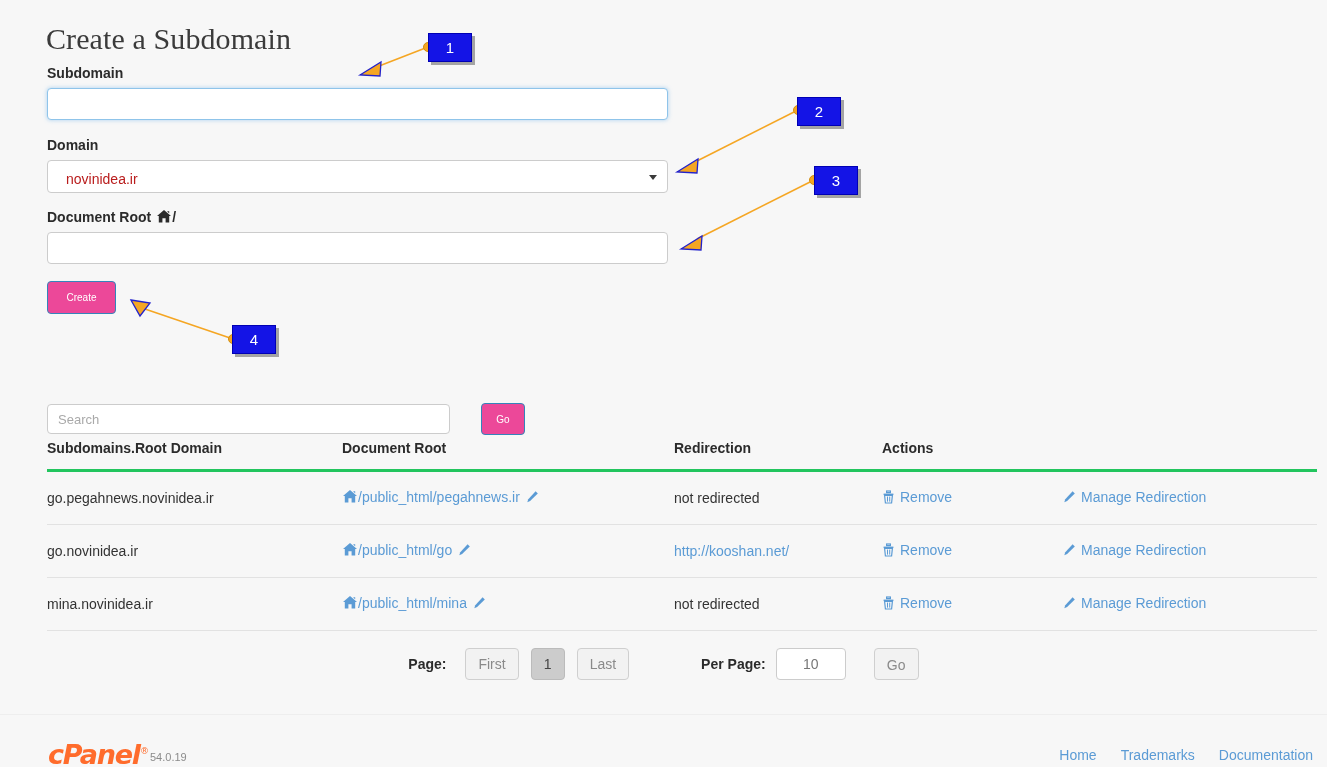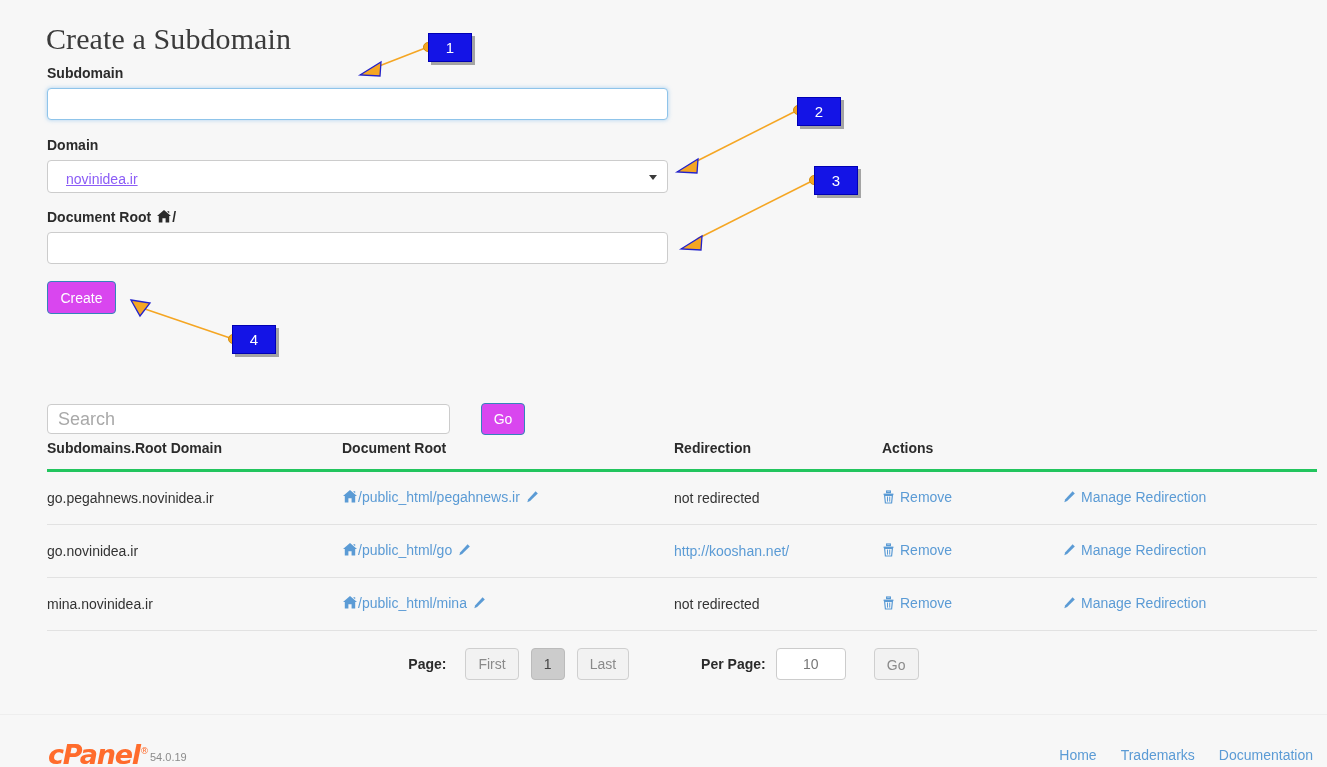--- a/index.html
+++ b/index.html
@@ -35,63 +35,62 @@
     white-space: nowrap;
   }
 
   
   .txtinput {
     position: absolute;
     height: 30px;
     background: #ffffff;
     border: 1px solid #cccccc;
     border-radius: 4px;
-    font-size: 18px;
+    font-size: 13px;
     color: #555555;
     padding: 4px 10px;
     font-family: "Liberation Sans", sans-serif;
     outline: none;
   }
   .txtinput.focused {
     border: 1px solid #8fc4ea;
     box-shadow: 0 0 4px rgba(102,175,233,0.55);
   }
   .txtinput::placeholder { color: #a9a9a9; }
 
   .selectbox {
     position: absolute;
     height: 33px;
     background: #ffffff;
     border: 1px solid #cccccc;
     border-radius: 4px;
     font-size: 14px;
-    color: #8b5cf6;
+    color: #b91c1c;
     padding: 10px 24px 6px 18px;
     display: flex;
     align-items: center;
-    text-decoration: underline;
   }
   .caret {
     position: absolute;
     right: 10px; top: 50%;
     margin-top: -2px;
     width: 0; height: 0;
     border-left: 4px solid transparent;
     border-right: 4px solid transparent;
     border-top: 5px solid #3a3a3a;
   }
 
   
   .btn-primary {
     position: absolute;
-    background: #d946ef;
+    background: #ec4899;
     border: 1px solid #3484bb;
     border-radius: 4px;
     color: #ffffff;
-    font-size: 14px;
+    font-size: 10px;
     font-family: "Liberation Sans", sans-serif;
     cursor: pointer;
     text-align: center;
   }
   .btn-default {
     background: #f2f2f2;
     border: 1px solid #cfcfcf;
     border-radius: 4px;
     color: #8a8a8a;
     font-size: 14px;

